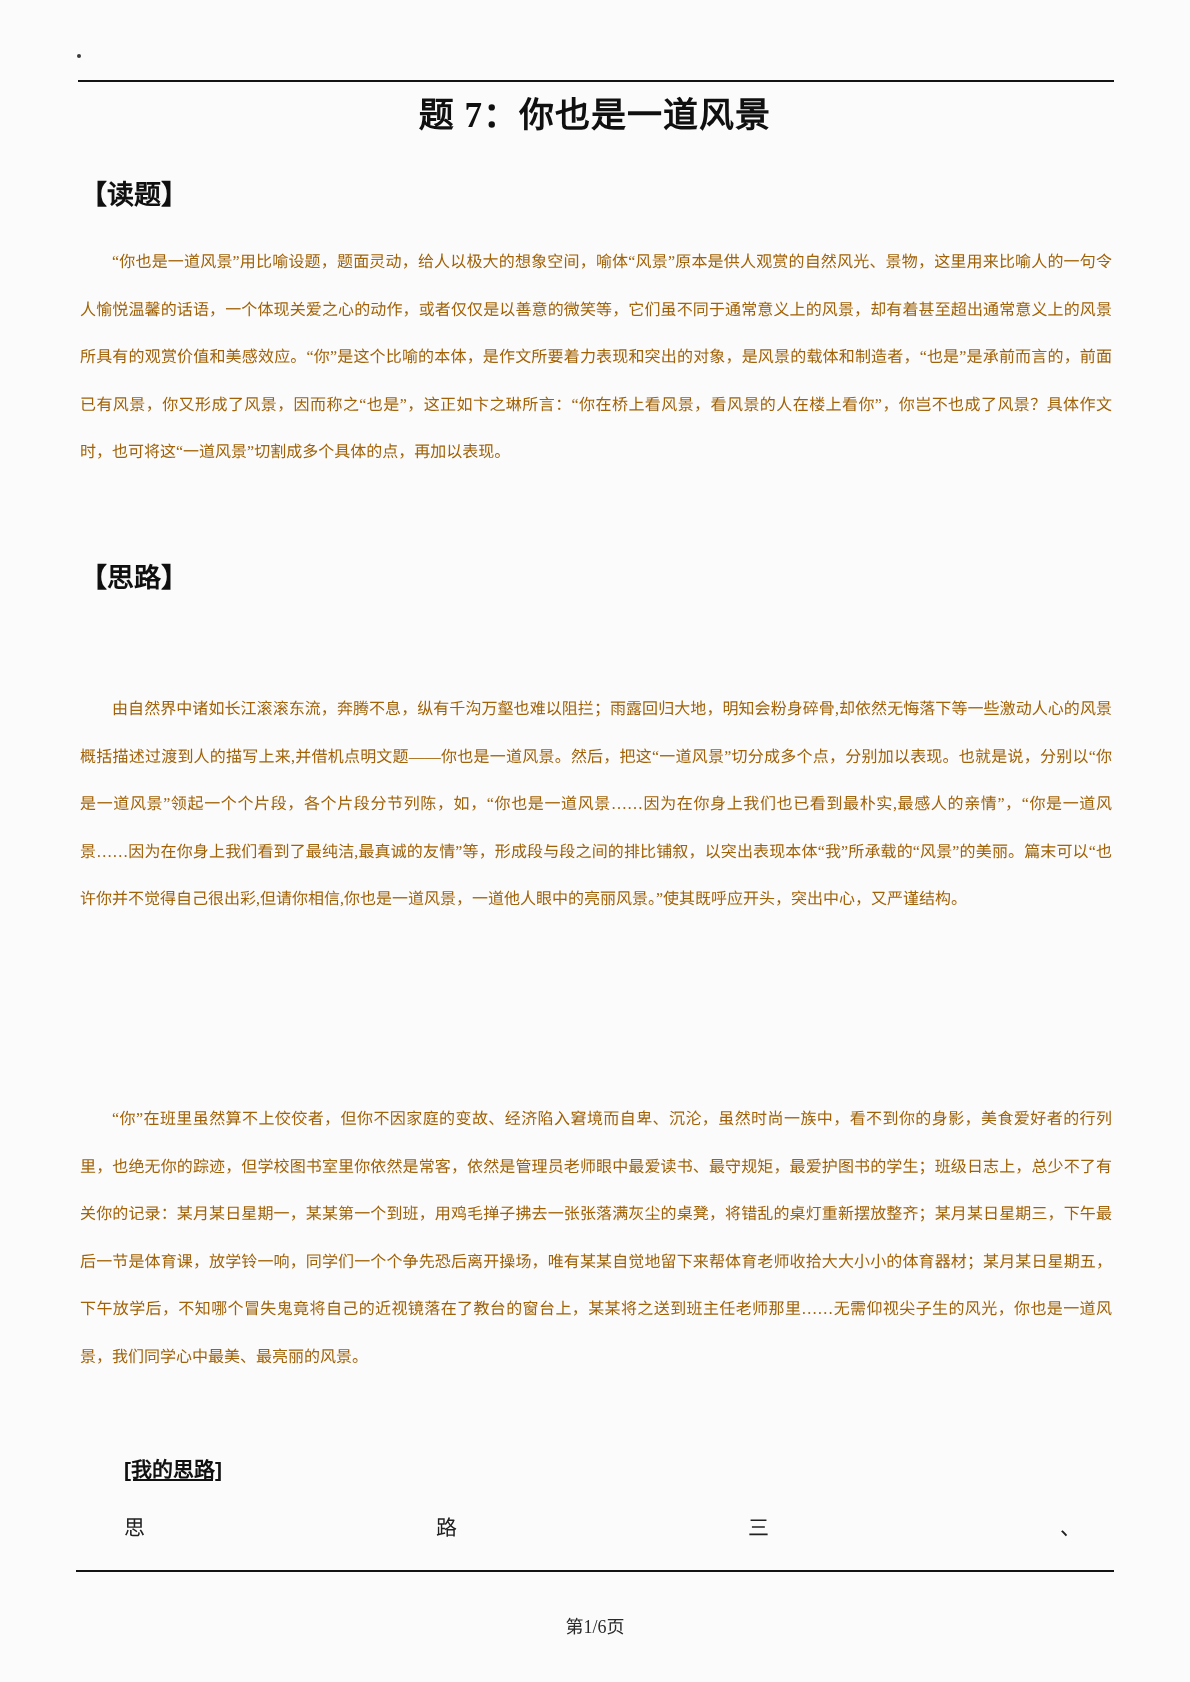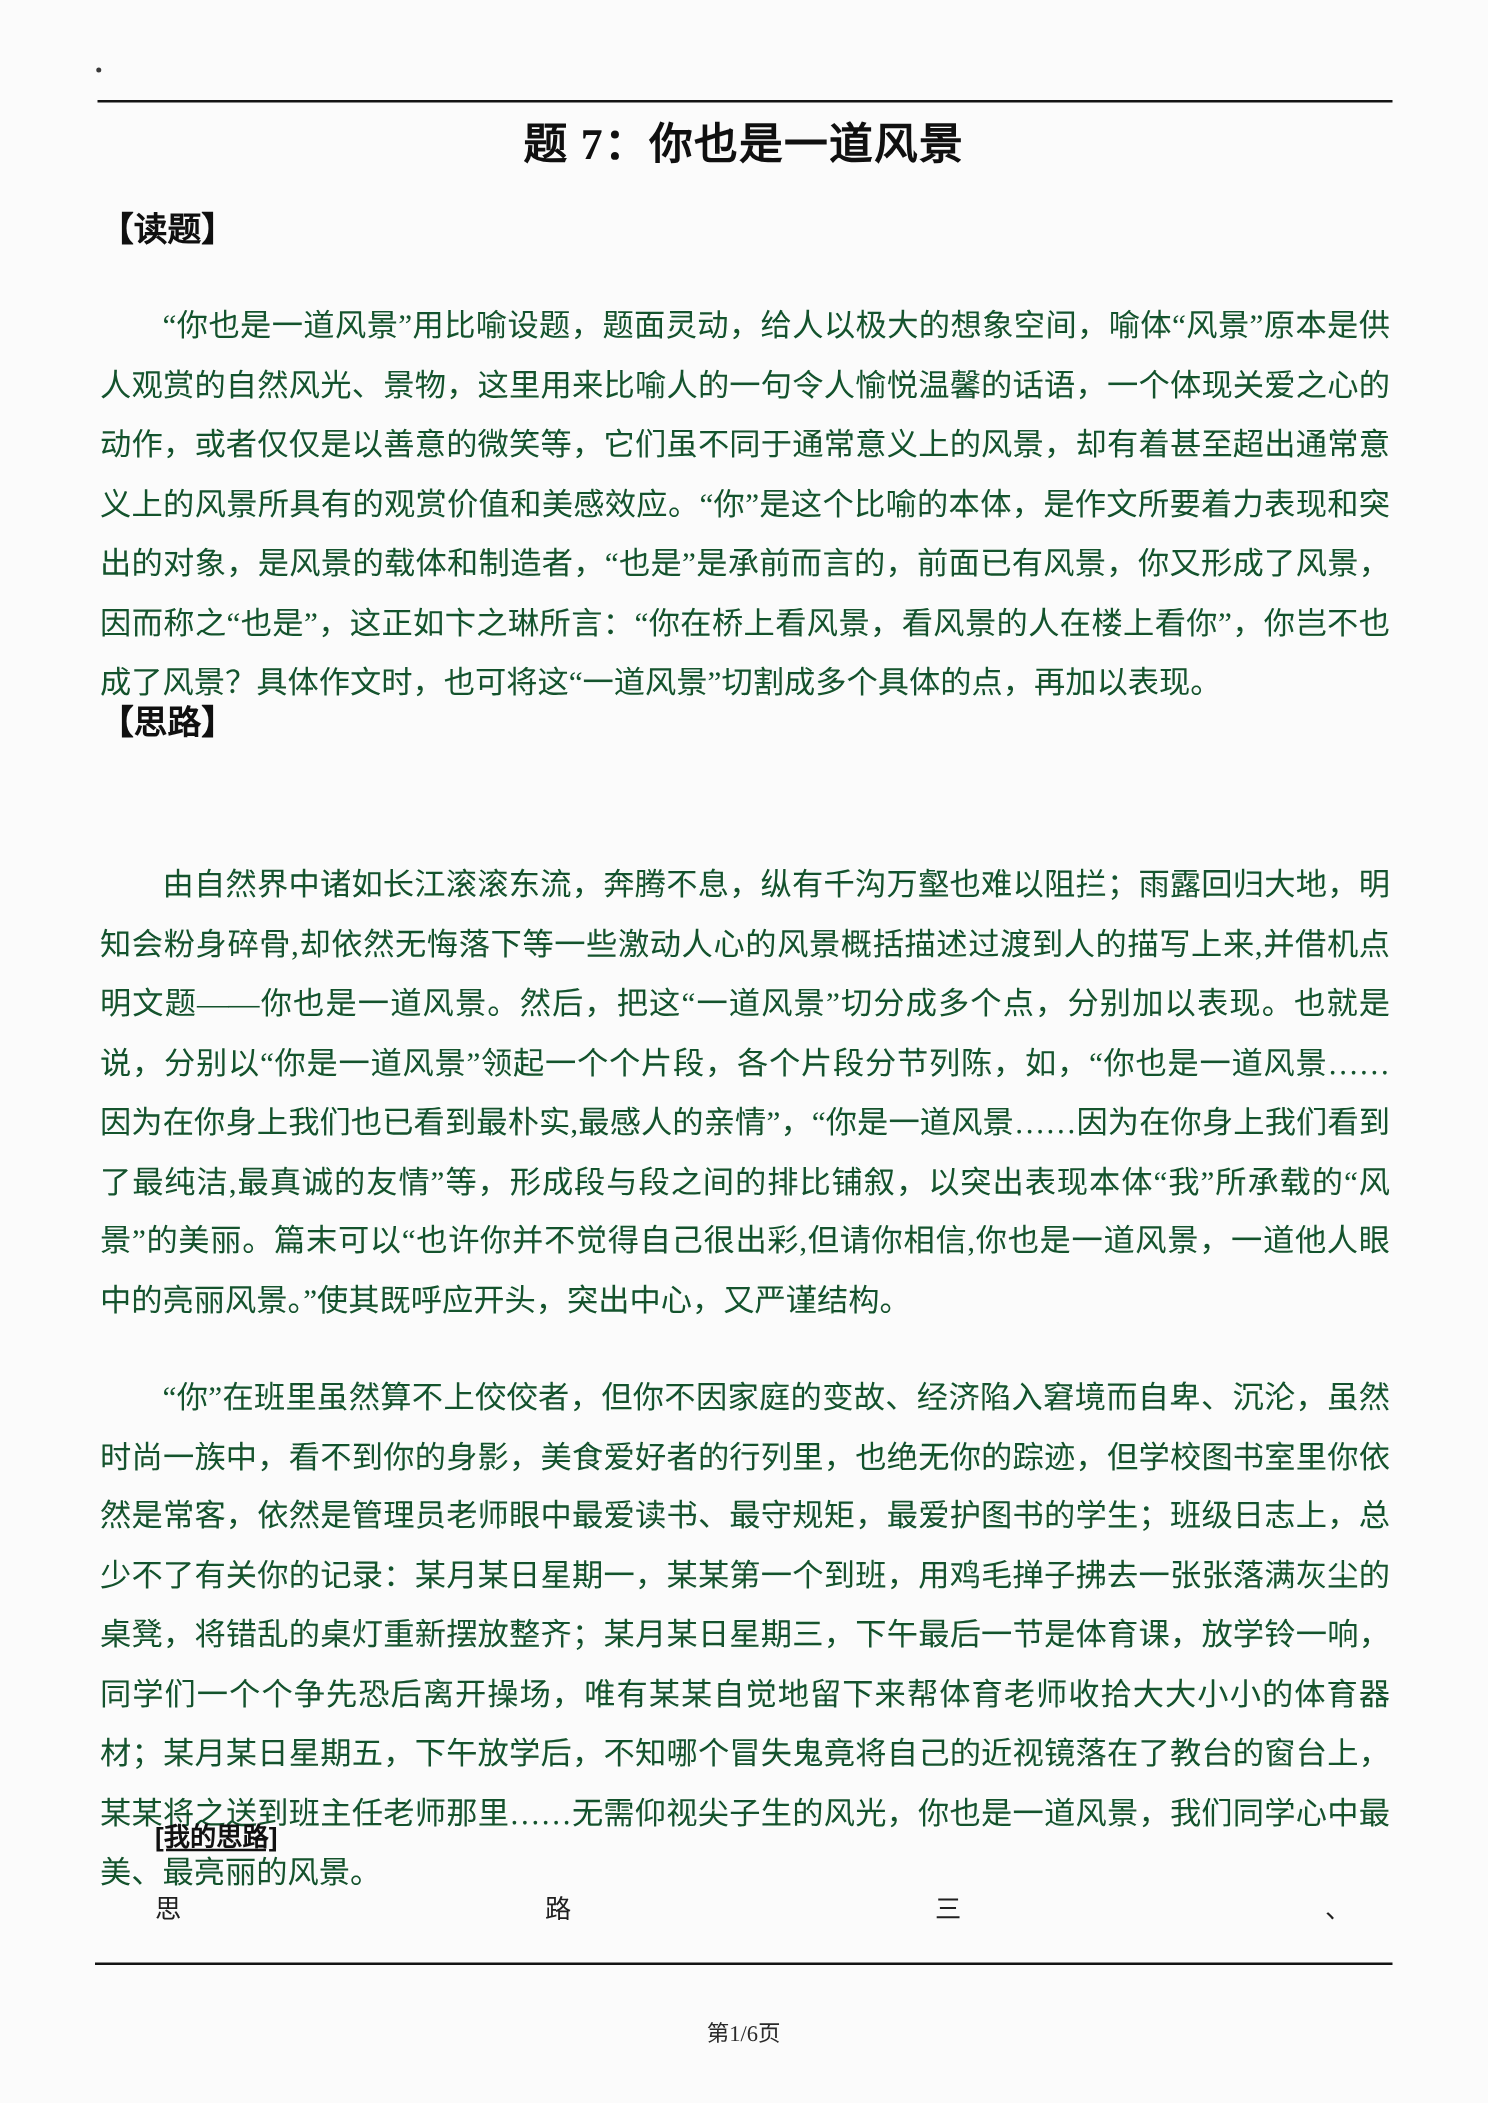--- a/index.html
+++ b/index.html
@@ -41,33 +41,33 @@
     color: #101010;
   }
   .sec-heading {
     position: absolute;
     left: 80px;
     margin: 0;
     font-size: 27px;
     font-weight: 700;
     color: #101010;
   }
-  .h-read { top: 162px; }
+  .h-read { top: 173px; }
   .h-idea { top: 556px; }
   .body-para {
     position: absolute;
     left: 80px;
     width: 1032px;
     margin: 0;
-    font-size: 25px;
+    font-size: 16px;
     line-height: 47.5px;
     text-align: justify;
     text-justify: inter-ideograph;
     text-indent: 2em;
-    color: #14532d;
+    color: #a16207;
   }
   .p1 { top: 238px; }
   .p2 { top: 685px; }
   .p3 { top: 1095px; }
   .lead-line {
     position: absolute;
     left: 80px;
     width: 1032px;
     margin: 0;
     font-size: 21px;

